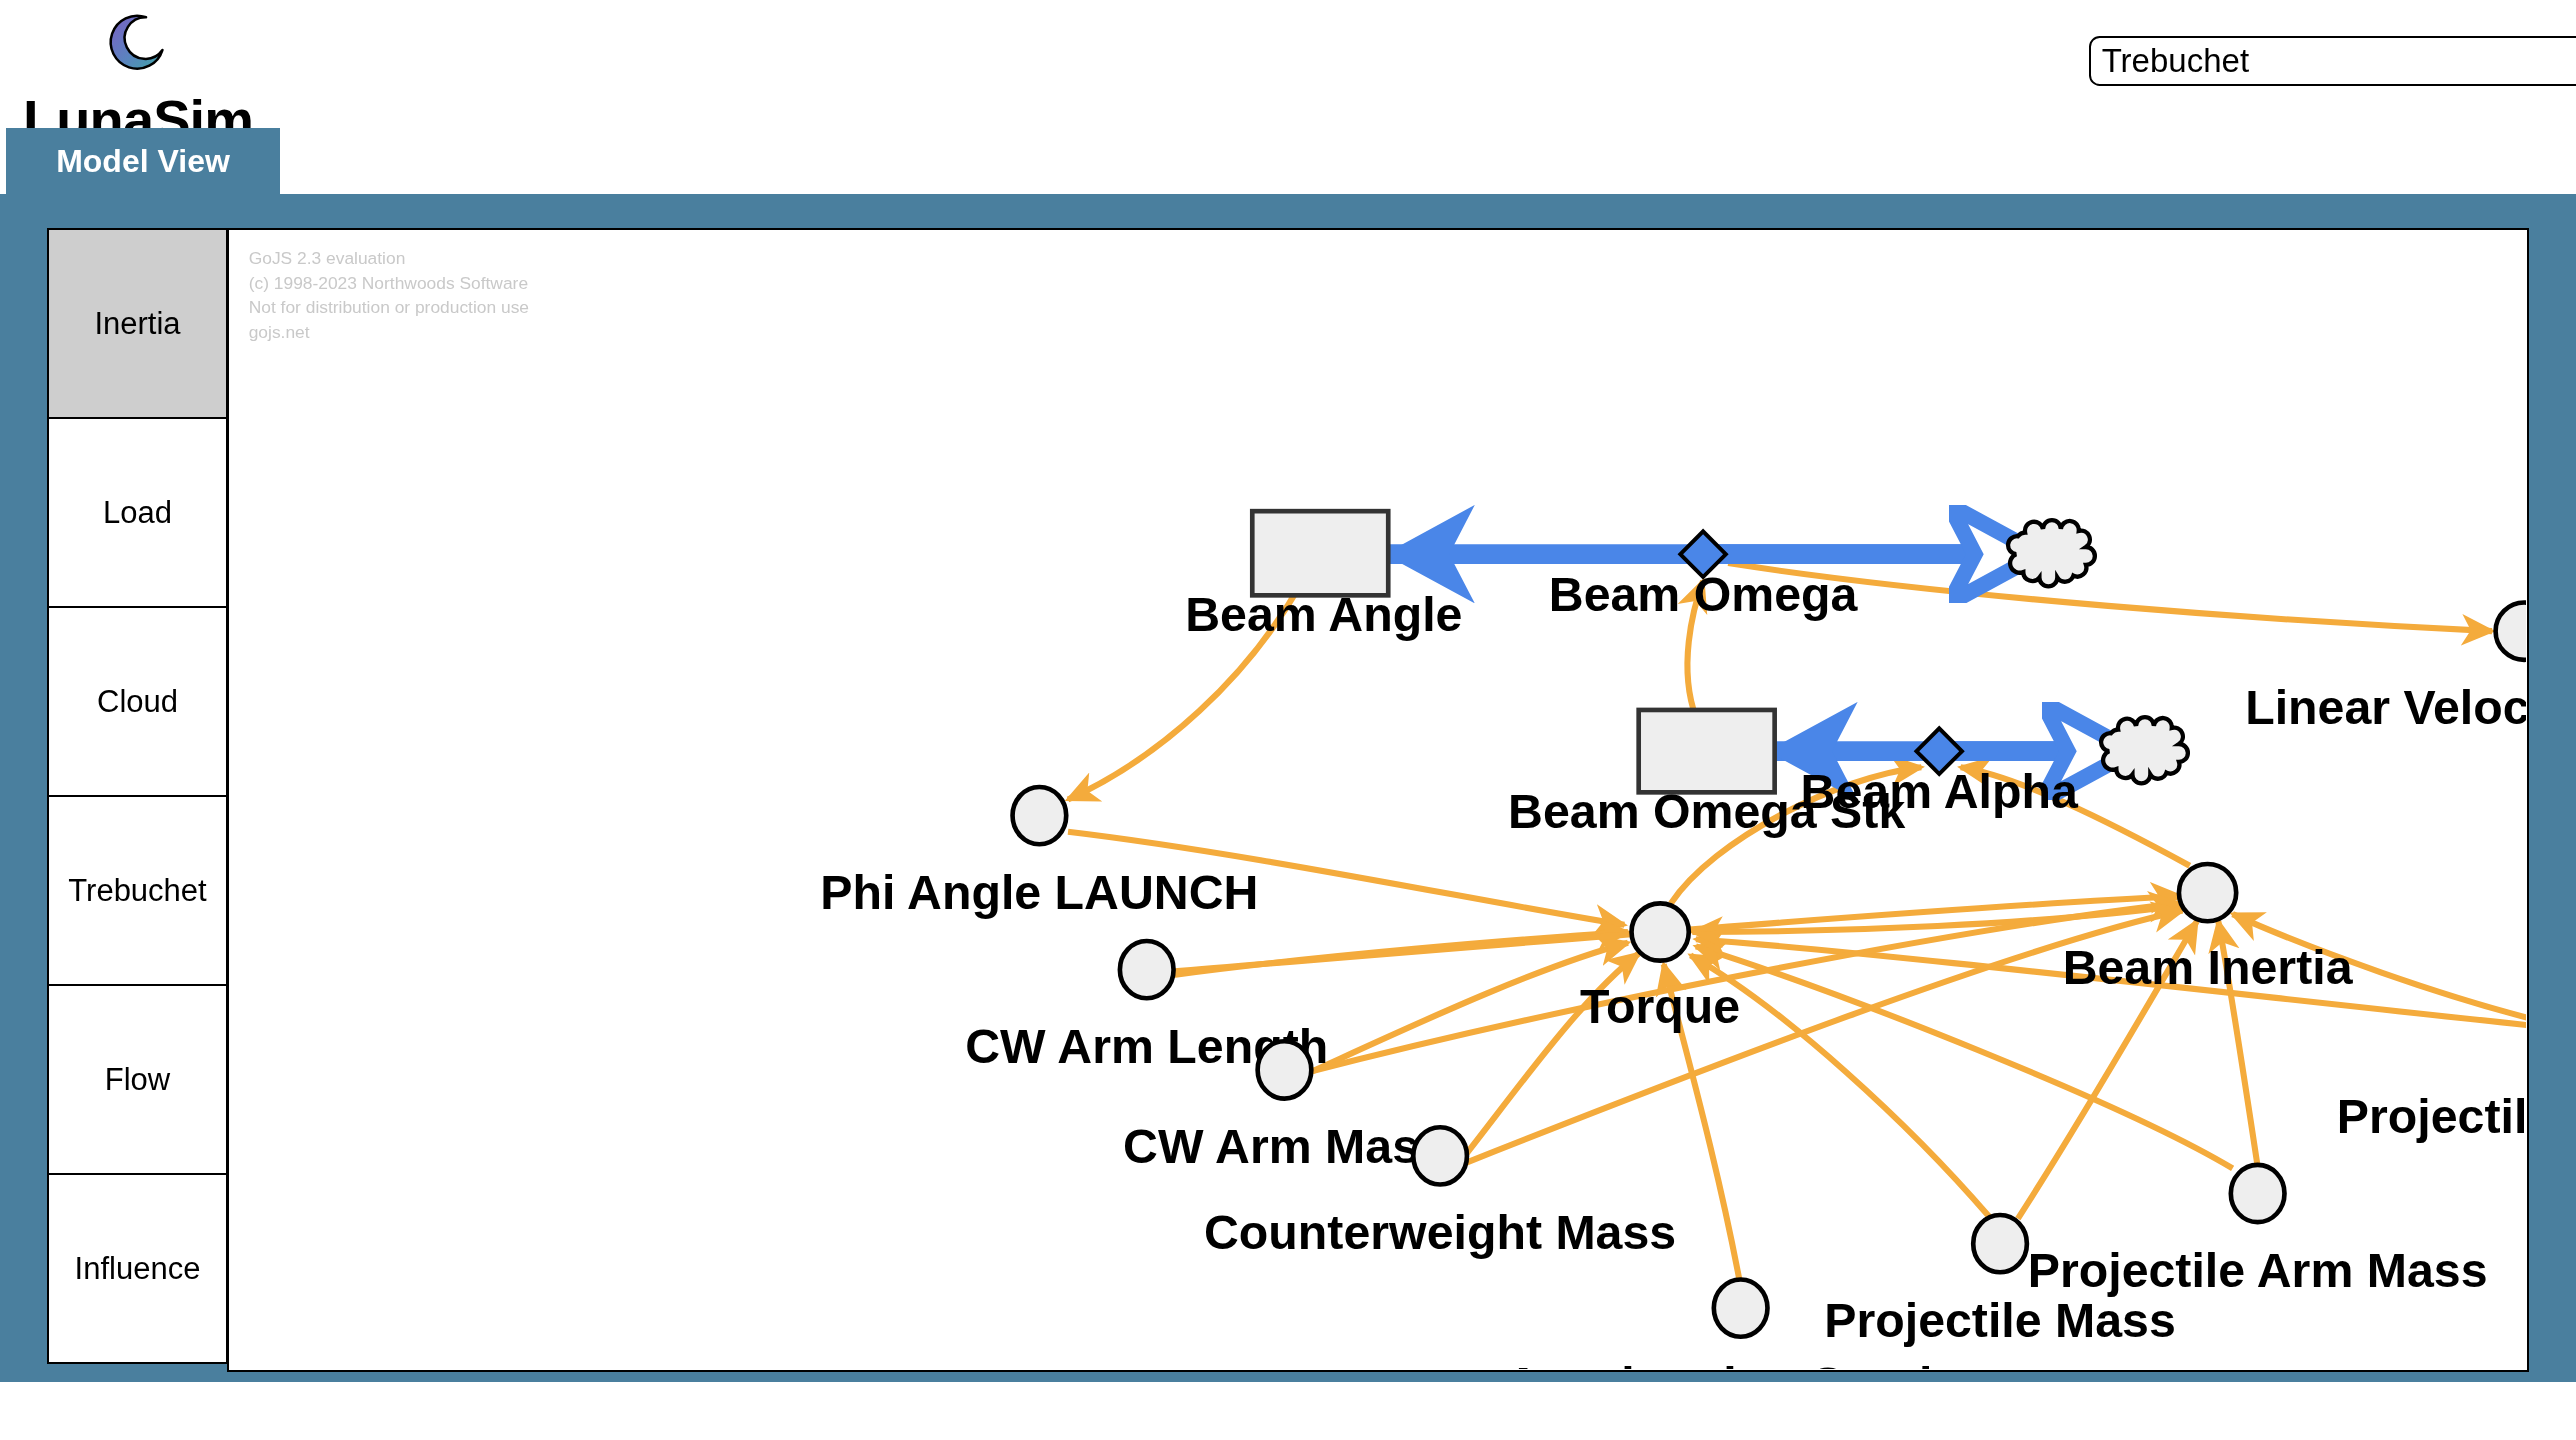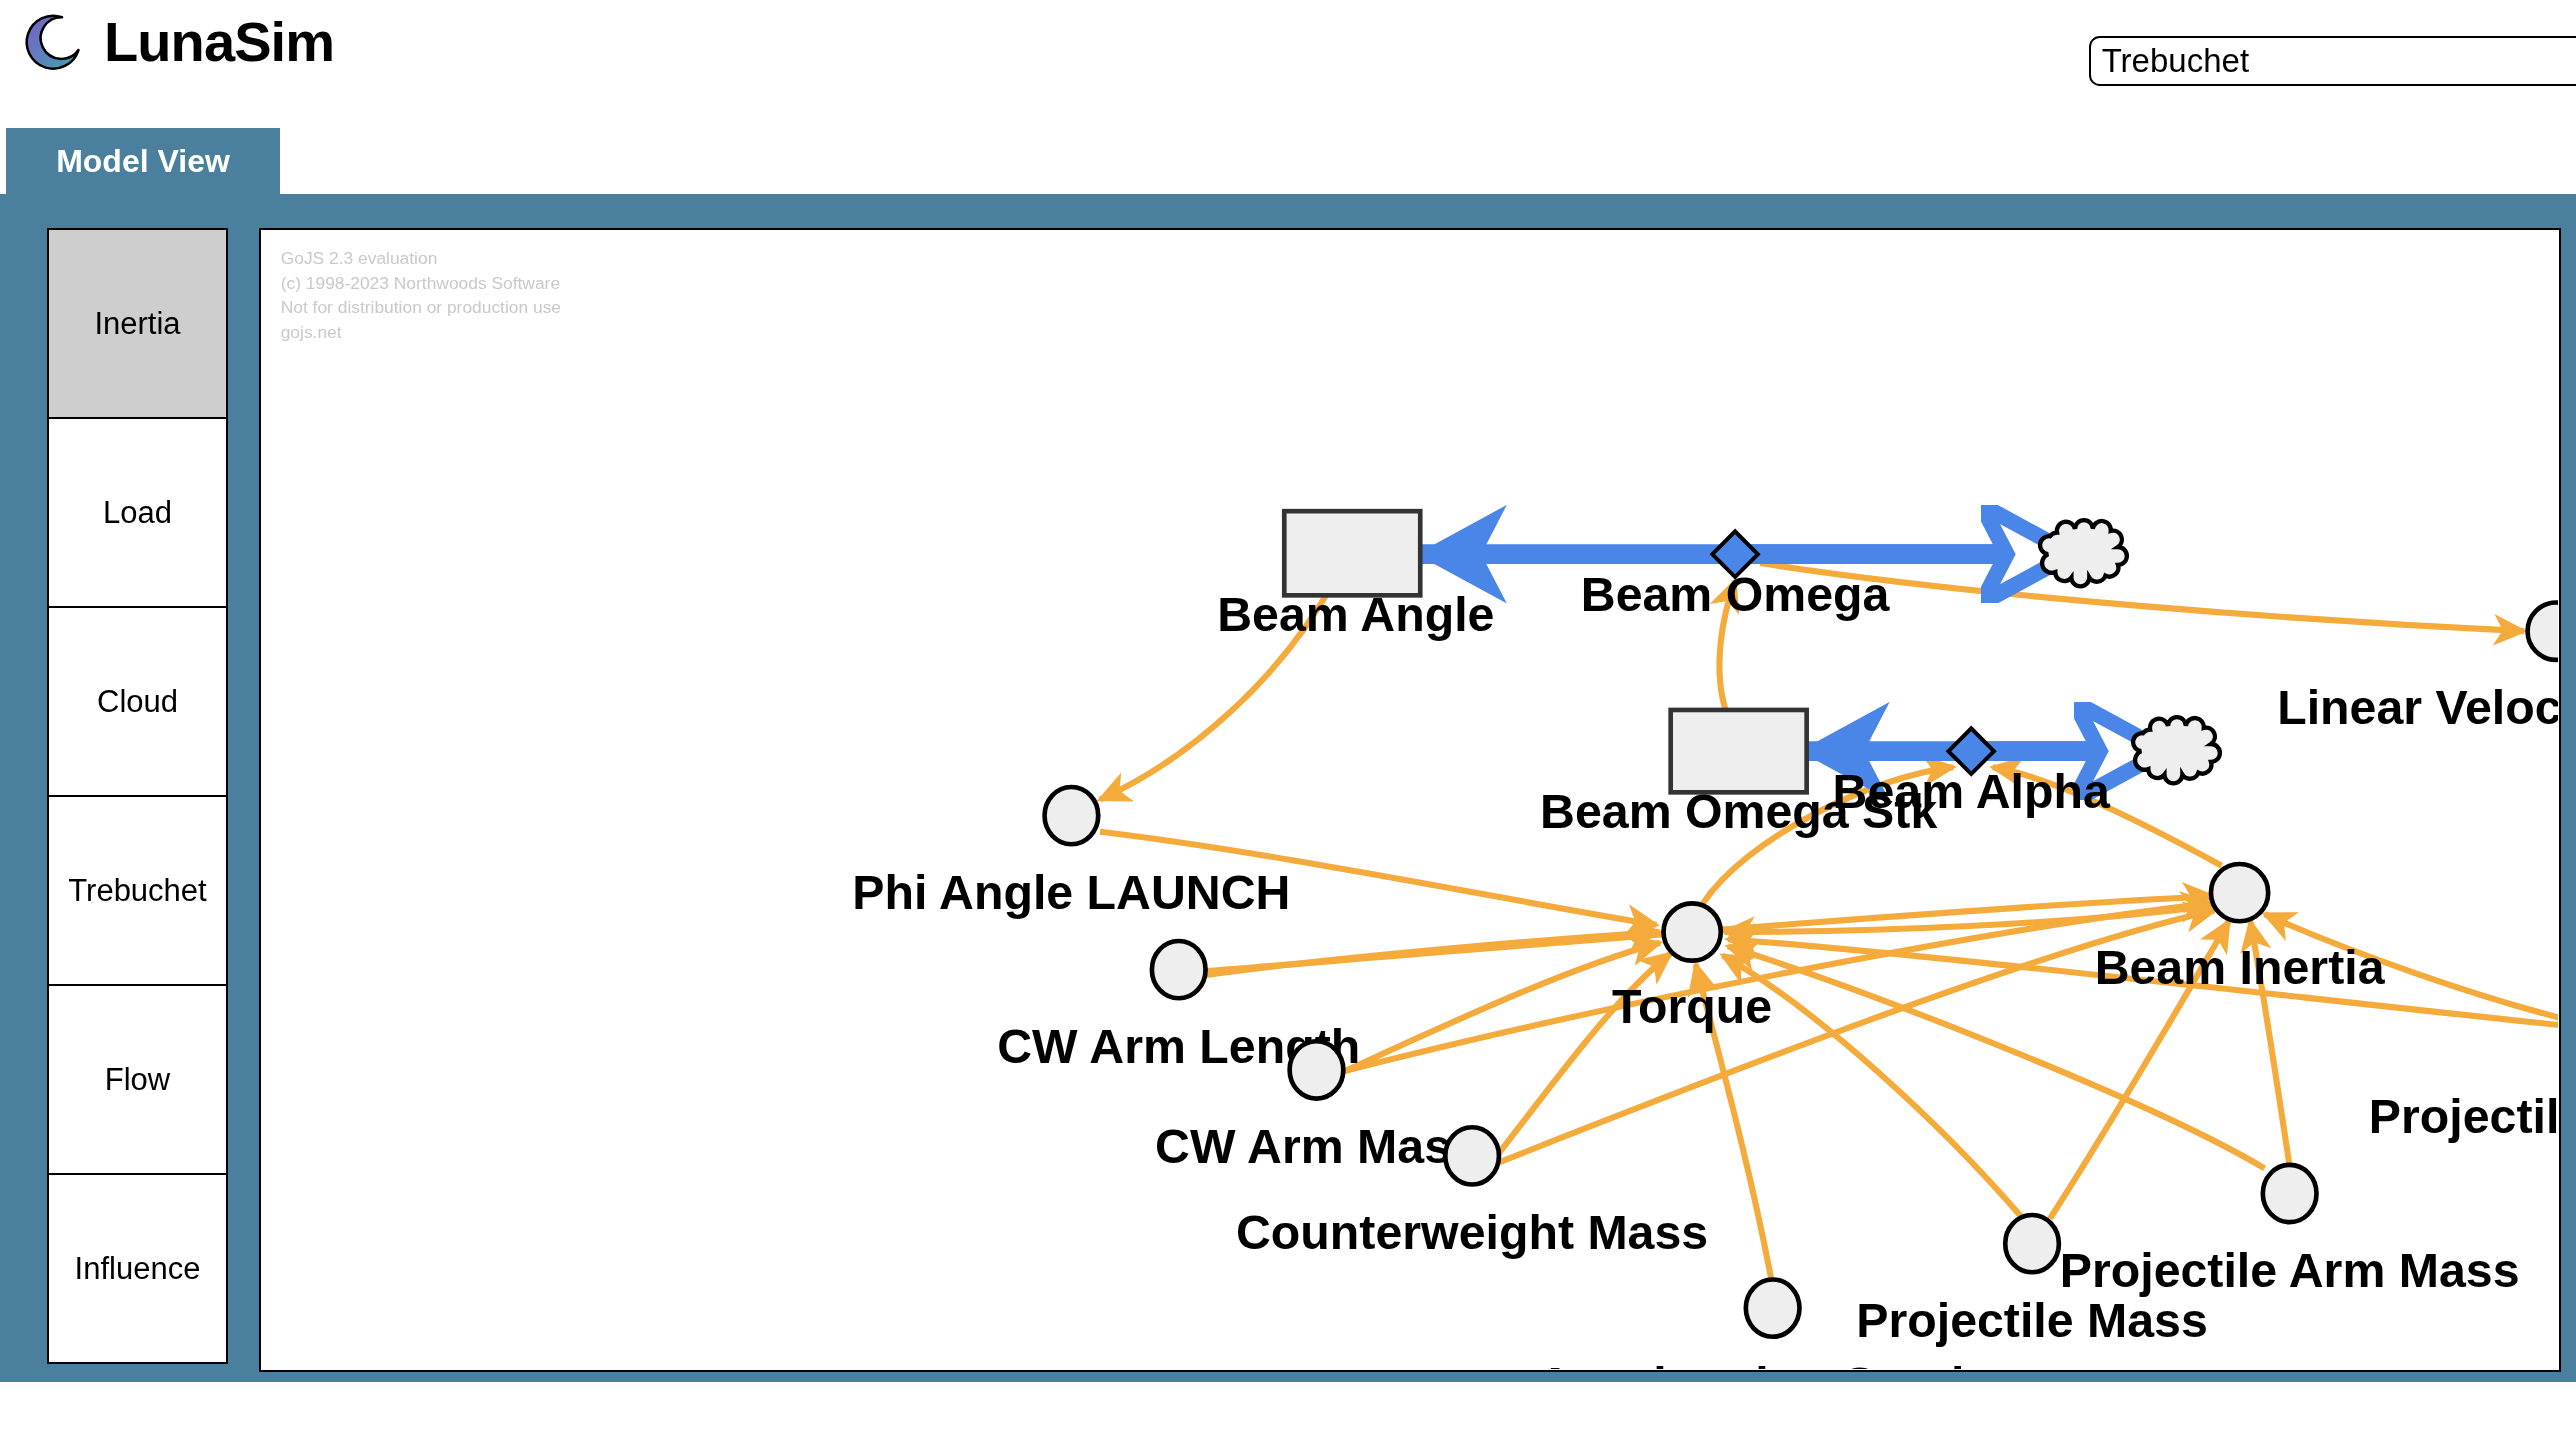--- a/index.html
+++ b/index.html
@@ -22,20 +22,21 @@
     width: 2576px;
     height: 127px;
     background: #ffffff;
   }
   #brand {
     position: absolute;
     left: 23px; top: 10.7px;
     display: flex;
     align-items: center;
     gap: 18px;
+    flex-direction: column;
   }
   #moon-icon { width: 63px; height: 63px; display:block; }
   #brand-name {
     font-size: 56px;
     font-weight: bold;
     color: #000000;
     letter-spacing: -0.9px;
     line-height: 1;
   }
   #title-input {
@@ -139,21 +140,20 @@
   
   #canvas-wrap {
     position: absolute;
     left: 227px; top: 228px;
     width: 2302px;
     height: 1144px;
     background: #ffffff;
     border: 2.7px solid #000000;
     box-sizing: border-box;
     overflow: hidden;
-    margin-left: 32px;
   }
   #watermark {
     position: absolute;
     left: 19.7px; top: 16px;
     font-size: 17.4px;
     line-height: 1.42;
     color: #c9c9c9;
     white-space: pre;
     user-select: none;
   }

